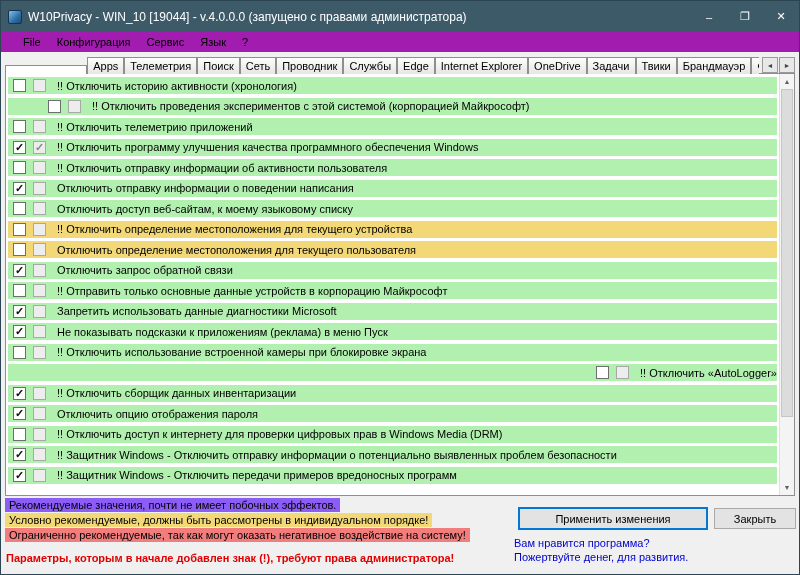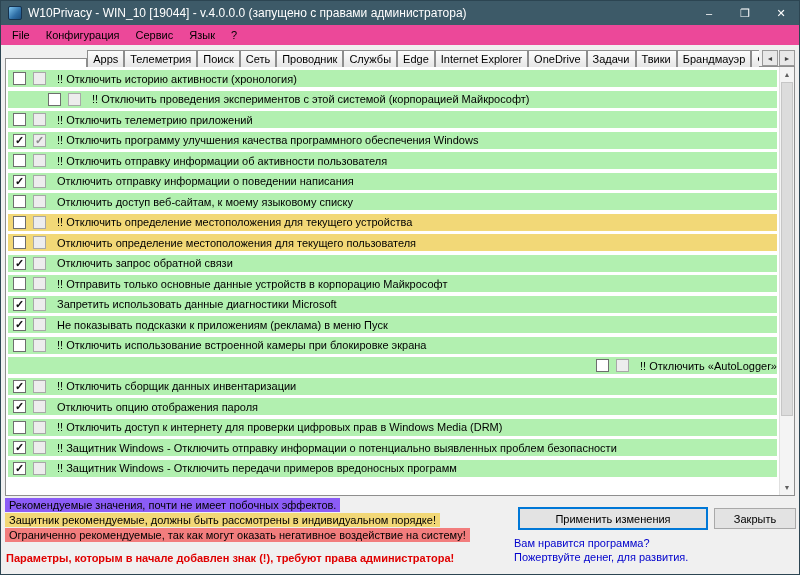--- a/index.html
+++ b/index.html
@@ -2,29 +2,29 @@
 <html style="--title_bar: #3d5a68; --green: #b2f0b0; --yellow: #f2d877; --legend_red: #f27d7d; --accent_blue: #0078d7; --admin_red: #e00000; --donate_blue: #0000cc;"><head>
 <meta charset="utf-8">
 <style>
   * { margin:0; padding:0; box-sizing:border-box; }
   html,body { width:800px; height:575px; overflow:hidden; }
   body { font-family:"Liberation Sans", sans-serif; font-size:11px; color:#000; background:#f0f0f0; }
 
   .window { width:800px; height:575px; display:flex; flex-direction:column; border:1px solid #2c4552; background:#f0f0f0; }
 
   
-  .titlebar { height:24px; flex:0 0 auto; background:var(--title_bar); color:#fff; display:flex; align-items:center; padding-left:7px; }
+  .titlebar { height:31px; flex:0 0 auto; background:var(--title_bar); color:#fff; display:flex; align-items:center; padding-left:7px; }
   .app-icon { width:14px; height:14px; margin-right:6px; border-radius:2px;
               background:linear-gradient(135deg,#7fc4ee 0%,#2e6ea6 60%,#1d4e7e 100%); border:1px solid #16324d; }
   .title-text { font-size:12px; white-space:nowrap; }
   .win-controls { margin-left:auto; display:flex; height:100%; }
   .win-btn { width:36px; display:flex; align-items:center; justify-content:center; font-size:11px; color:#fff; cursor:default; }
 
   
-  .menubar { height:20px; flex:0 0 auto; background:#ec4899; display:flex; align-items:center; padding-left:3px; }
+  .menubar { height:20px; flex:0 0 auto; background:#a21caf; display:flex; align-items:center; padding-left:14px; }
   .menu-item { padding:3px 8px; font-size:11px; white-space:nowrap; }
 
   
   .tabrow { flex:0 0 auto; height:22px; display:flex; align-items:flex-end; padding:0 4px; position:relative; z-index:2; }
   .tab-strip { display:flex; align-items:flex-end; flex:1; overflow:hidden; white-space:nowrap; }
   .tab { border:1px solid #8e8e8e; border-bottom:none; background:linear-gradient(#fdfdfd,#e6e6e6);
          padding:2px 5px 2px 5px; height:17px; margin-right:0px; font-size:11px; flex:0 0 auto; }
   .tab.active { background:#fff; height:21px; padding-top:20px; position:relative; top:14px; z-index:3; }
   .tab-scroll { display:flex; margin-left:2px; margin-bottom:1px; }
   .tab-scroll-btn { width:16px; height:16px; border:1px solid #999; background:#e8e8e8; font-size:7px; color:#444;
@@ -212,21 +212,21 @@
       <div class="scroll-track">
         <div class="scroll-thumb"></div>
       </div>
       <div class="scroll-arrow">▼</div>
     </div>
   </div>
 
   <div class="footer">
     <div class="legend">
         <div class="legend-line" style="background: #8b5cf6;">Рекомендуемые значения, почти не имеет побочных эффектов.</div>
-        <div class="legend-line" style="background: rgb(242, 216, 119);">Защитник рекомендуемые, должны быть рассмотрены в индивидуальном порядке!</div>
+        <div class="legend-line" style="background: rgb(242, 216, 119);">Условно рекомендуемые, должны быть рассмотрены в индивидуальном порядке!</div>
         <div class="legend-line" style="background: rgb(242, 125, 125);">Ограниченно рекомендуемые, так как могут оказать негативное воздействие на систему!</div>
       </div>
     <div class="admin-note">Параметры, которым в начале добавлен знак (!), требуют права администратора!</div>
     <button class="apply-btn">Применить изменения</button>
     <button class="close-btn2">Закрыть</button>
     <div class="donate">
       <div>Вам нравится программа?</div>
       <div>Пожертвуйте денег, для развития.</div>
     </div>
   </div>

